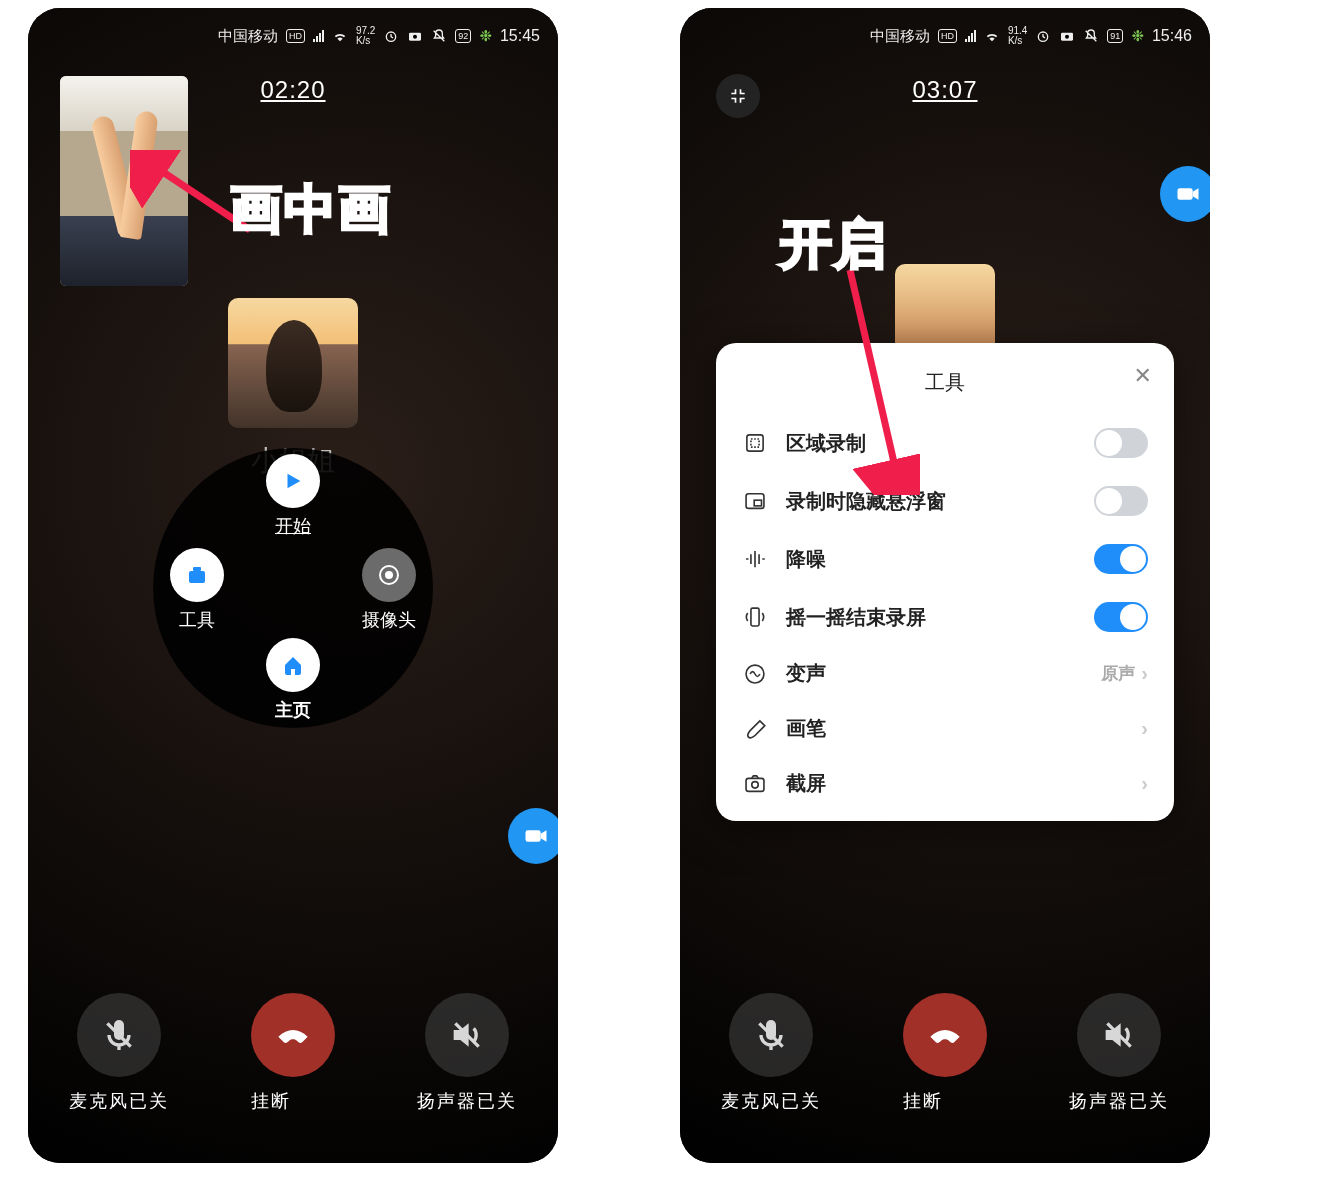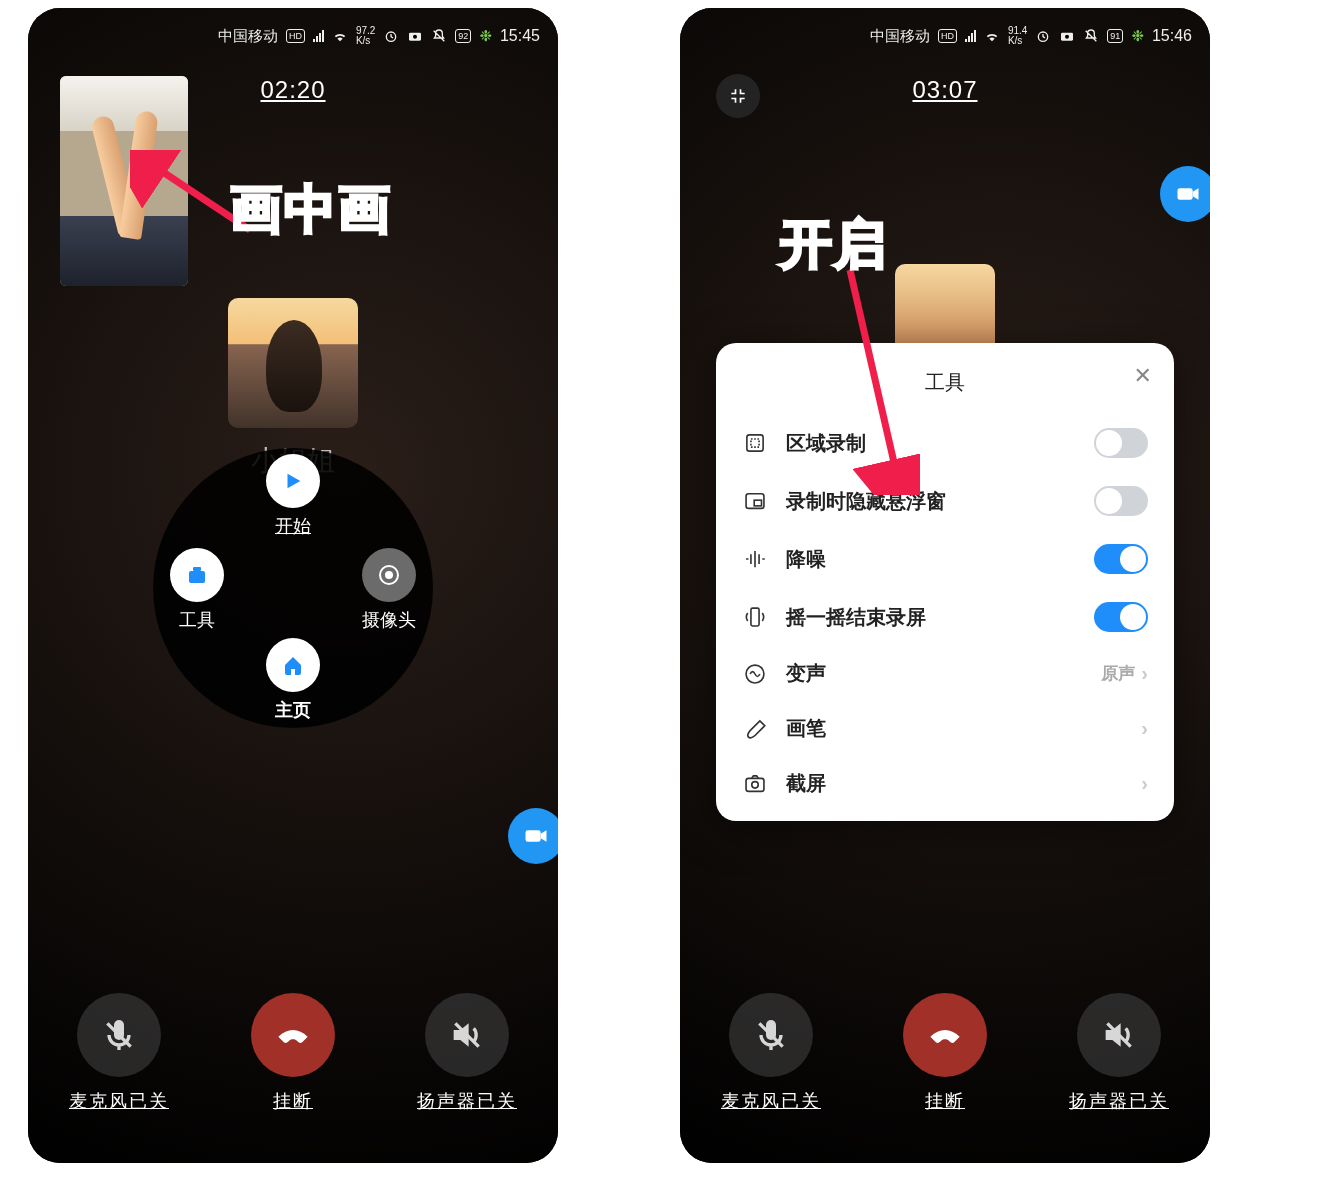--- a/index.html
+++ b/index.html
@@ -47,21 +47,21 @@
   .wheel .top    { top:6px;  left:100px;text-decoration:underline; }
   .wheel .left   { top:100px; left:4px; }
   .wheel .right  { top:100px; right:4px; }
   .wheel .bottom { bottom:6px; left:100px;font-weight:bold; }
 
   
   .bubble { position:absolute; top:800px; right:-6px; width:56px; height:56px; border-radius:50%; background:#2196f3; display:flex; align-items:center; justify-content:center; }
   .bubble.r { top:158px; }
 
   
-  .callbar { position:absolute; bottom:50px; left:0; right:0; display:flex; justify-content:space-around; text-align:center;text-decoration:underline; }
+  .callbar { position:absolute; bottom:50px; left:0; right:0; display:flex; justify-content:space-around; text-align:left; }
   .callbar .btn .circle { width:84px; height:84px; border-radius:50%; background:rgba(70,70,70,.55); display:flex; align-items:center; justify-content:center; margin:0 auto 12px; }
   .callbar .btn.hang .circle { background:#a03028; }
   .callbar .lbl { font-size:18px; letter-spacing:2px; }
 
   
   .panel { position:absolute; top:335px; left:36px; right:36px; background:#fff; color:#222; border-radius:20px; padding:26px 26px 10px; box-shadow:0 8px 40px rgba(0,0,0,.5); }
   .panel .title { text-align:center; font-size:20px; font-weight:500; margin-bottom:18px; }
   .panel .close { position:absolute; top:20px; right:22px; color:#888; font-size:22px; }
   .row { display:flex; align-items:center; padding:14px 0; font-size:20px;font-weight:bold; }
   .row .ricon { width:26px; height:26px; margin-right:18px; flex:none; stroke:#333; fill:none; stroke-width:4; }

